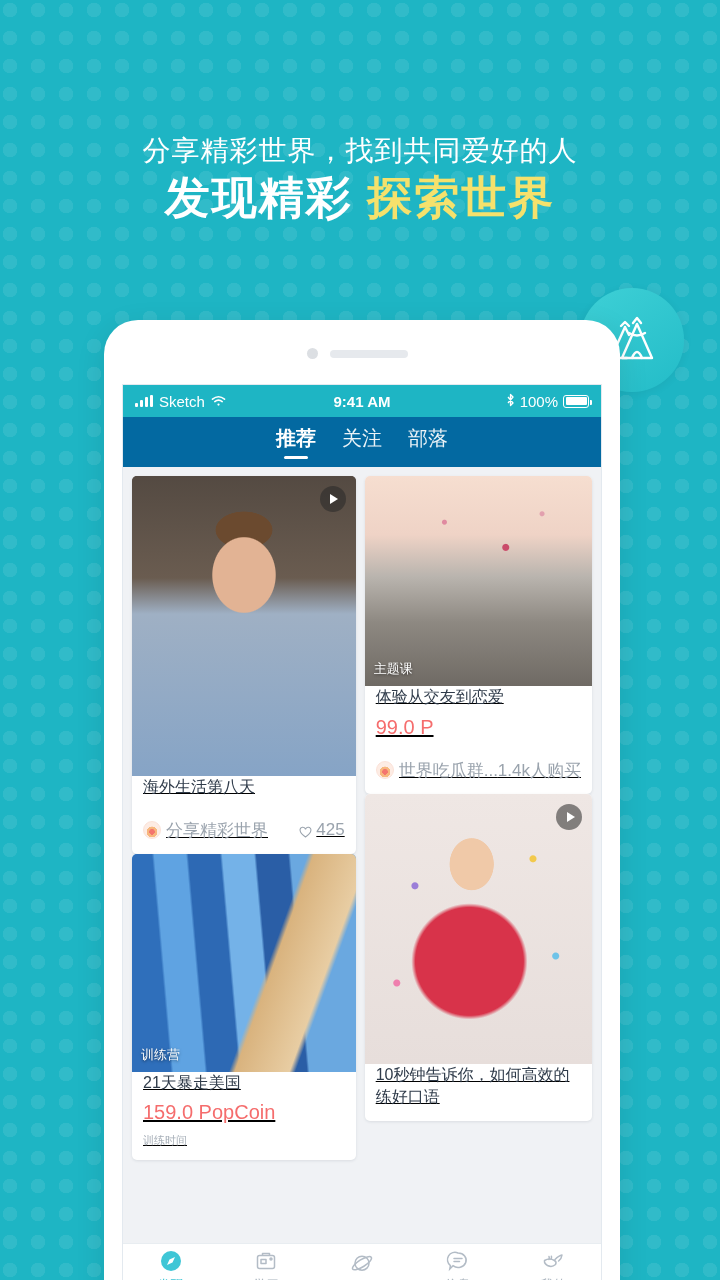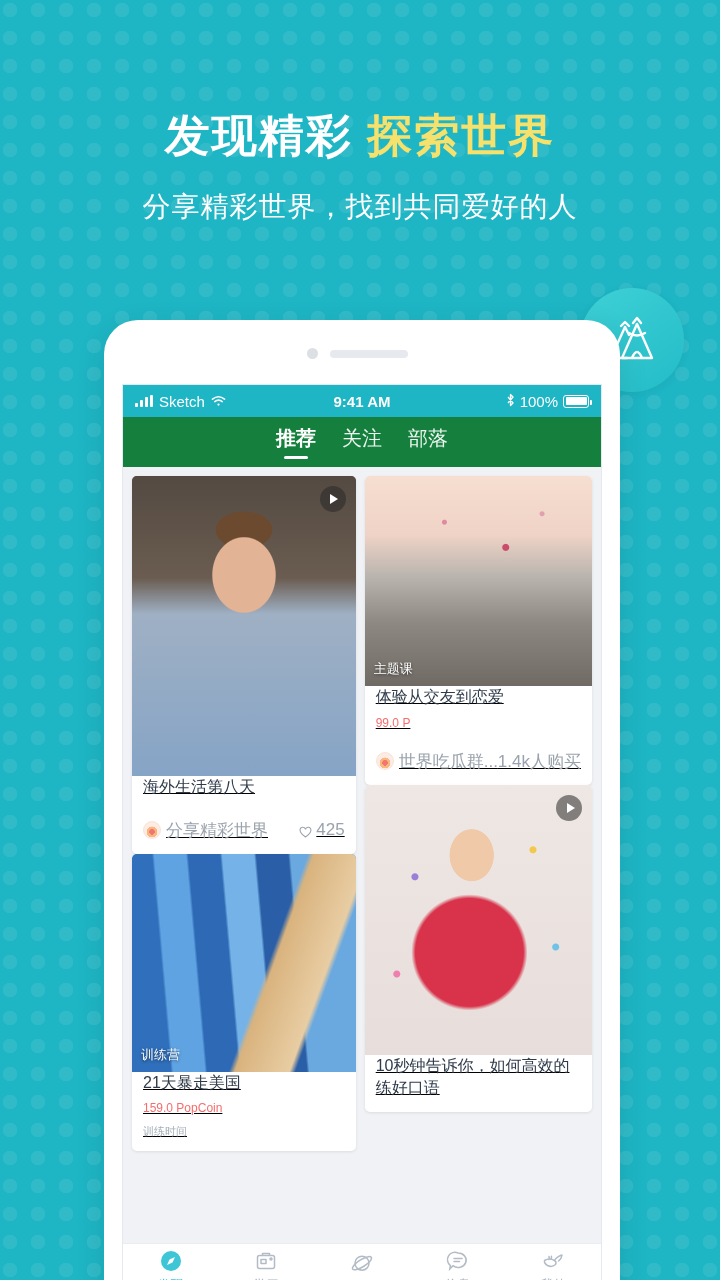--- a/index.html
+++ b/index.html
@@ -92,21 +92,21 @@
     width: 26px; height: 13px; border: 1.5px solid #fff; border-radius: 3px;
     position: relative; display: inline-block;
   }
   .battery::after {
     content:""; position:absolute; right:-4px; top:4px;
     width:2px; height:5px; background:#fff; border-radius:0 1px 1px 0;
   }
   .battery i { position:absolute; inset:1.5px; background:#fff; border-radius:1px; display:block; }
   
   #tabbar {
-    background: #15803d; height: 50px;
+    background: #0369a1; height: 50px;
     display: flex; align-items: center; justify-content: center; gap: 26px;
     position: relative;
   }
   .tab {
     color: #ffffff; font-size: 20px; position: relative;
     padding-bottom: 7px; opacity: 0.92;
   }
   .tab.active { font-weight: bold; opacity: 1; }
   .tab.active::after {
     content: ""; position: absolute; left: 50%; transform: translateX(-50%);
@@ -140,21 +140,21 @@
   .media-badge {
     position: absolute; left: 9px; bottom: 8px;
     color: #fff; font-size: 13px;
     text-shadow: 0 1px 3px rgba(0,0,0,0.55);
   }
   .card-body { padding: 0 11px 12px; text-decoration: underline; }
   .card-title {
     font-size: 16px; color: #2f3b4a; line-height: 1.42;
     font-weight: normal;
   }
-  .card-price { font-size: 12px; color: #f56d6d; margin-top: 7px; }
+  .card-price { font-size: 20px; color: #f56d6d; margin-top: 7px; }
   .card-meta {
     display: flex; align-items: center; margin-top: 20px;
     font-size: 17px; color: #9aa3ad;
   }
   .avatar {
     width: 18px; height: 18px; border-radius: 50%; margin-right: 5px;
     background: radial-gradient(circle at 50% 62%, #f4756e 0 22%, #f7b77e 23% 42%, #fdece4 43% 100%);
     border: 1px solid #fbe2d8; flex: none;
   }
   .meta-name { white-space: nowrap; overflow: hidden; text-overflow: ellipsis; }
@@ -220,25 +220,25 @@
     box-shadow: 0 2px 10px rgba(0,0,0,0.06);
   }
 </style>
 </head>
 <body>
 
 <div id="stage">
   <div id="dots"></div>
 
   <div id="headline-block">
+    <div id="subheadline">分享精彩世界，找到共同爱好的人</div>
     <div id="headline">
       <span class="hl-white">发现精彩</span>
       <span class="hl-accent">探索世界</span>
     </div>
-    <div id="subheadline">分享精彩世界，找到共同爱好的人</div>
   </div>
 
   <div id="corner-badge">
     <span>
       <svg width="58" height="54" viewBox="0 0 58 54" fill="none" stroke="#ffffff" stroke-width="2.4" stroke-linecap="round" stroke-linejoin="round">
         <path d="M22 16 L8 47 H24"></path>
         <path d="M22 16 L26 24"></path>
         <path d="M18 15 l4 -4 4 4"></path>
         <path d="M34 13 L19 47 H49 Z"></path>
         <path d="M30 12 l4 -5 4 5"></path>

